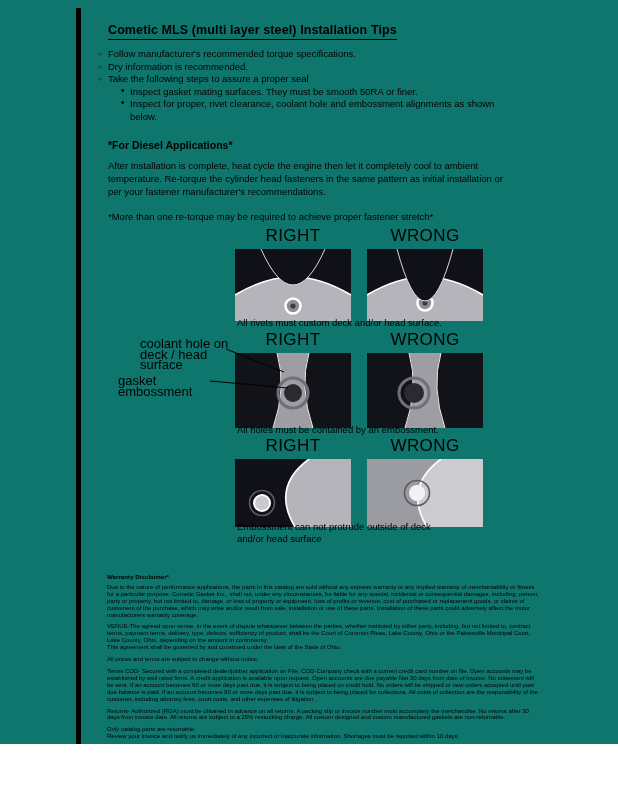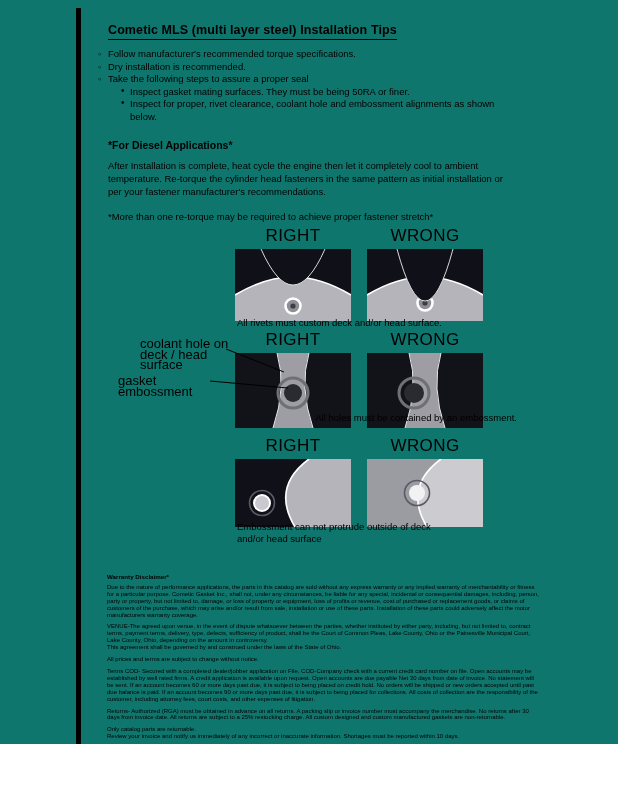--- a/index.html
+++ b/index.html
@@ -60,31 +60,31 @@
   <div class="top-text">
     <h1 class="title">Cometic MLS (multi layer steel) Installation Tips</h1>
 
     <ul class="bullets">
       <li>
         <span class="marker">◦</span>
         <span>Follow manufacturer's recommended torque specifications.</span>
       </li>
       <li>
         <span class="marker">◦</span>
-        <span>Dry installation is recommended.</span>
+        <span>Dry information is recommended.</span>
       </li>
       <li>
         <span class="marker">◦</span>
         <span>Take the following steps to assure a proper seal</span>
       </li>
     </ul>
     <ul class="sub-bullets">
       <li>
         <span class="marker">•</span>
-        <span>Inspect gasket mating surfaces.  They must be being 50RA or finer.</span>
+        <span>Inspect gasket mating surfaces.  They must be smooth 50RA or finer.</span>
       </li>
       <li>
         <span class="marker">•</span>
         <span>Inspect for proper, rivet clearance, coolant hole and embossment alignments as shown below.</span>
       </li>
     </ul>
 
     <h2 class="diesel-heading">*For Diesel Applications*</h2>
     <p class="para">After Installation is complete, heat cycle the engine then let it completely cool to ambient temperature. Re-torque the cylinder head fasteners in the same pattern as initial installation or per your fastener manufacturer's recommendations.</p>
     <p class="note">*More than one re-torque may be required to achieve proper fastener stretch*</p>
@@ -140,21 +140,21 @@
       <circle cx="47" cy="40" r="10" fill="#2a2a31"></circle>
     </svg>
   </div>
   <div class="callout" style="left:140px; top:339px; width:95px;">coolant hole on
 deck / head surface</div>
   <div class="callout" style="left:118px; top:376px; width:100px;">gasket embossment</div>
   <svg class="pointer-overlay">
     <line x1="226" y1="349" x2="284" y2="372" stroke="#000" stroke-width="1"></line>
     <line x1="210" y1="381" x2="288" y2="388" stroke="#000" stroke-width="1"></line>
   </svg>
-  <div class="diag-caption" style="left:237px; top:412px; width:280px;text-align:right;">All holes must be contained by an embossment.</div>
+  <div class="diag-caption" style="left:237px; top:424px; width:280px;">All holes must be contained by an embossment.</div>
 
   <div class="diag-col" style="left:235px; top:436px;">
     <div class="diag-label">RIGHT</div>
     <svg viewBox="0 0 116 68">
       <rect width="116" height="68" fill="#b4b4ba"></rect>
       <path d="M0,0 L74,0 Q36,28 60,68 L0,68 Z" fill="#101018"></path>
       <path d="M74,0 Q36,28 60,68" fill="none" stroke="#ffffff" stroke-width="1.6"></path>
       <circle cx="27" cy="44" r="12.5" fill="none" stroke="#5a5a64" stroke-width="1.6"></circle>
       <circle cx="27" cy="44" r="8" fill="#c9c9cf"></circle>
       <circle cx="27" cy="44" r="8" fill="none" stroke="#ffffff" stroke-width="2"></circle>

